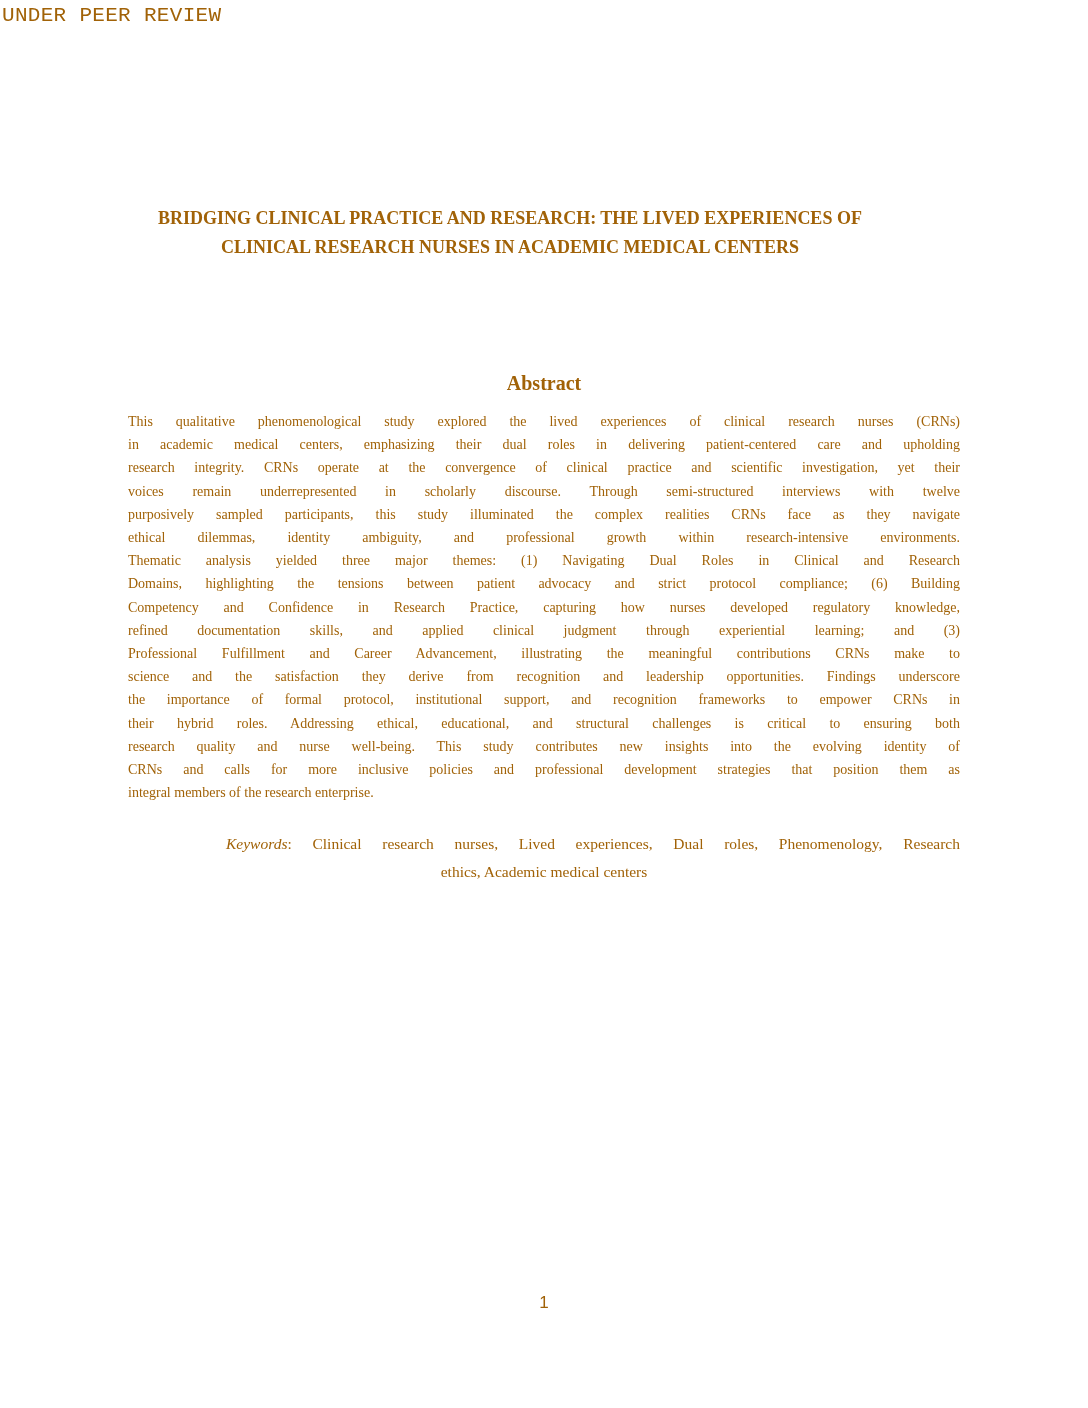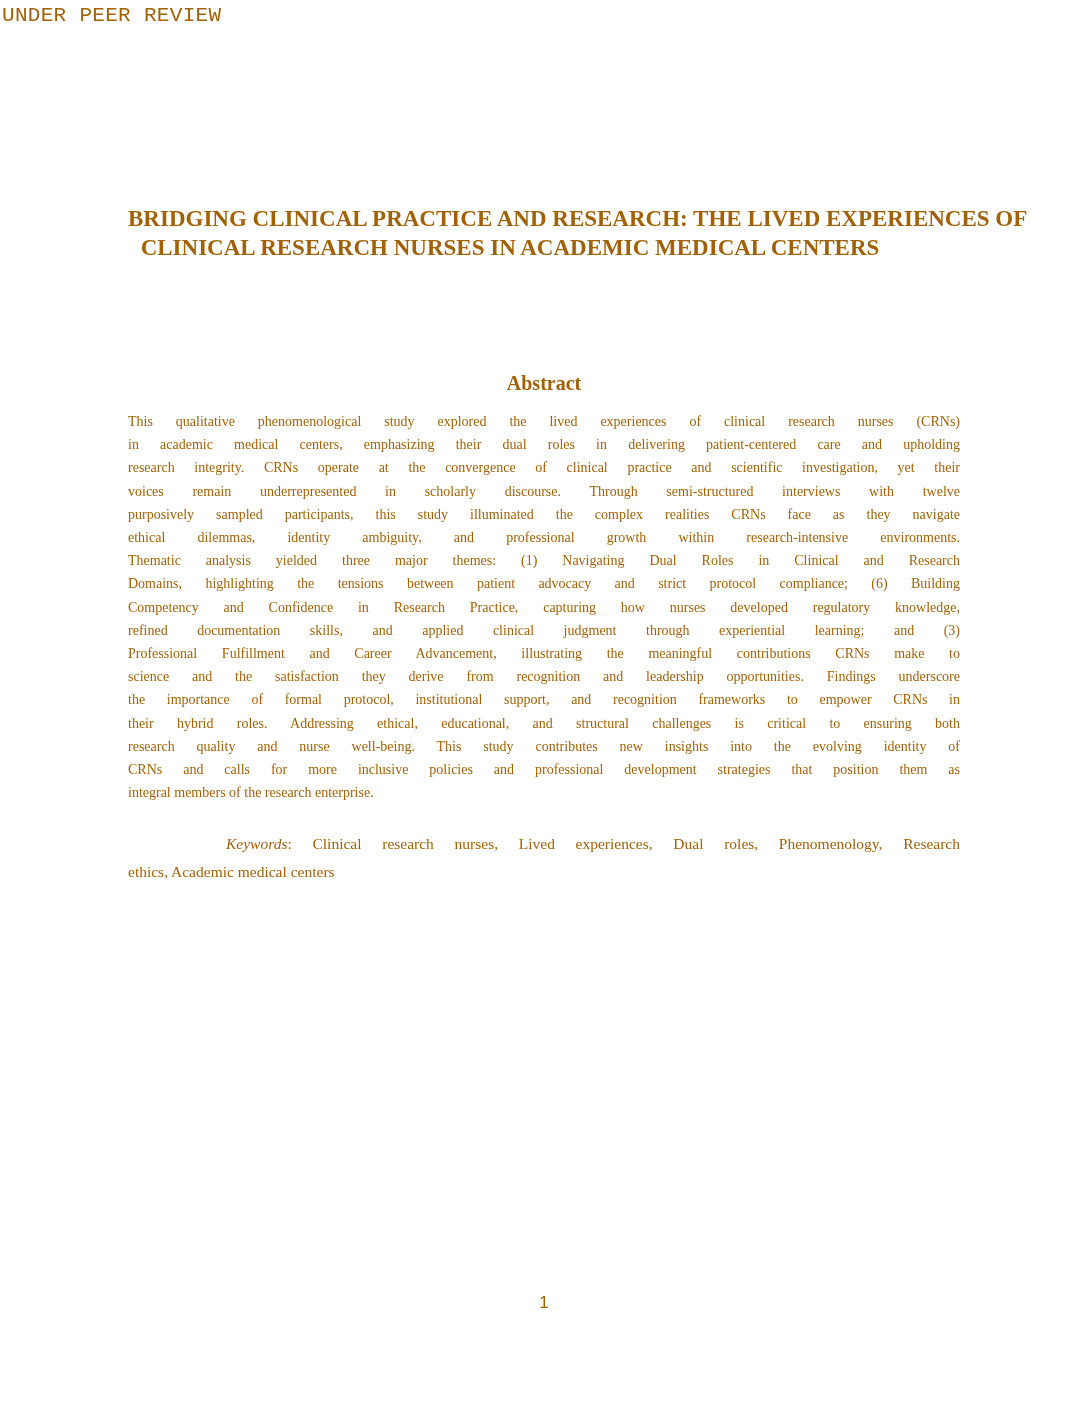--- a/index.html
+++ b/index.html
@@ -25,21 +25,21 @@
     letter-spacing: 0.3px;
     white-space: nowrap;
   }
   .title-block {
     position: absolute;
     top: 204px;
     left: 128px;
     width: 764px;
     text-align: center;
     font-weight: bold;
-    font-size: 23px;
+    font-size: 18px;
     line-height: 29px;
   }
   .title-line { white-space: nowrap; }
   .abstract-heading {
     position: absolute;
     top: 371px;
     left: 128px;
     width: 832px;
     text-align: center;
     font-weight: bold;
@@ -69,21 +69,21 @@
     width: 832px;
     font-size: 15.5px;
     line-height: 28px;
   }
   .keywords-line1 {
     text-indent: 98px;
     text-align: justify;
     text-align-last: justify;
   }
   .keywords-label { font-style: italic; }
-  .keywords-line2 { text-align: left; }
+  .keywords-line2 { text-align: center; }
   .page-number {
     position: absolute;
     top: 1293px;
     left: 0;
     width: 100%;
     text-align: center;
     font-family: "Liberation Sans", sans-serif;
     font-size: 17px;
   }
 </style>

